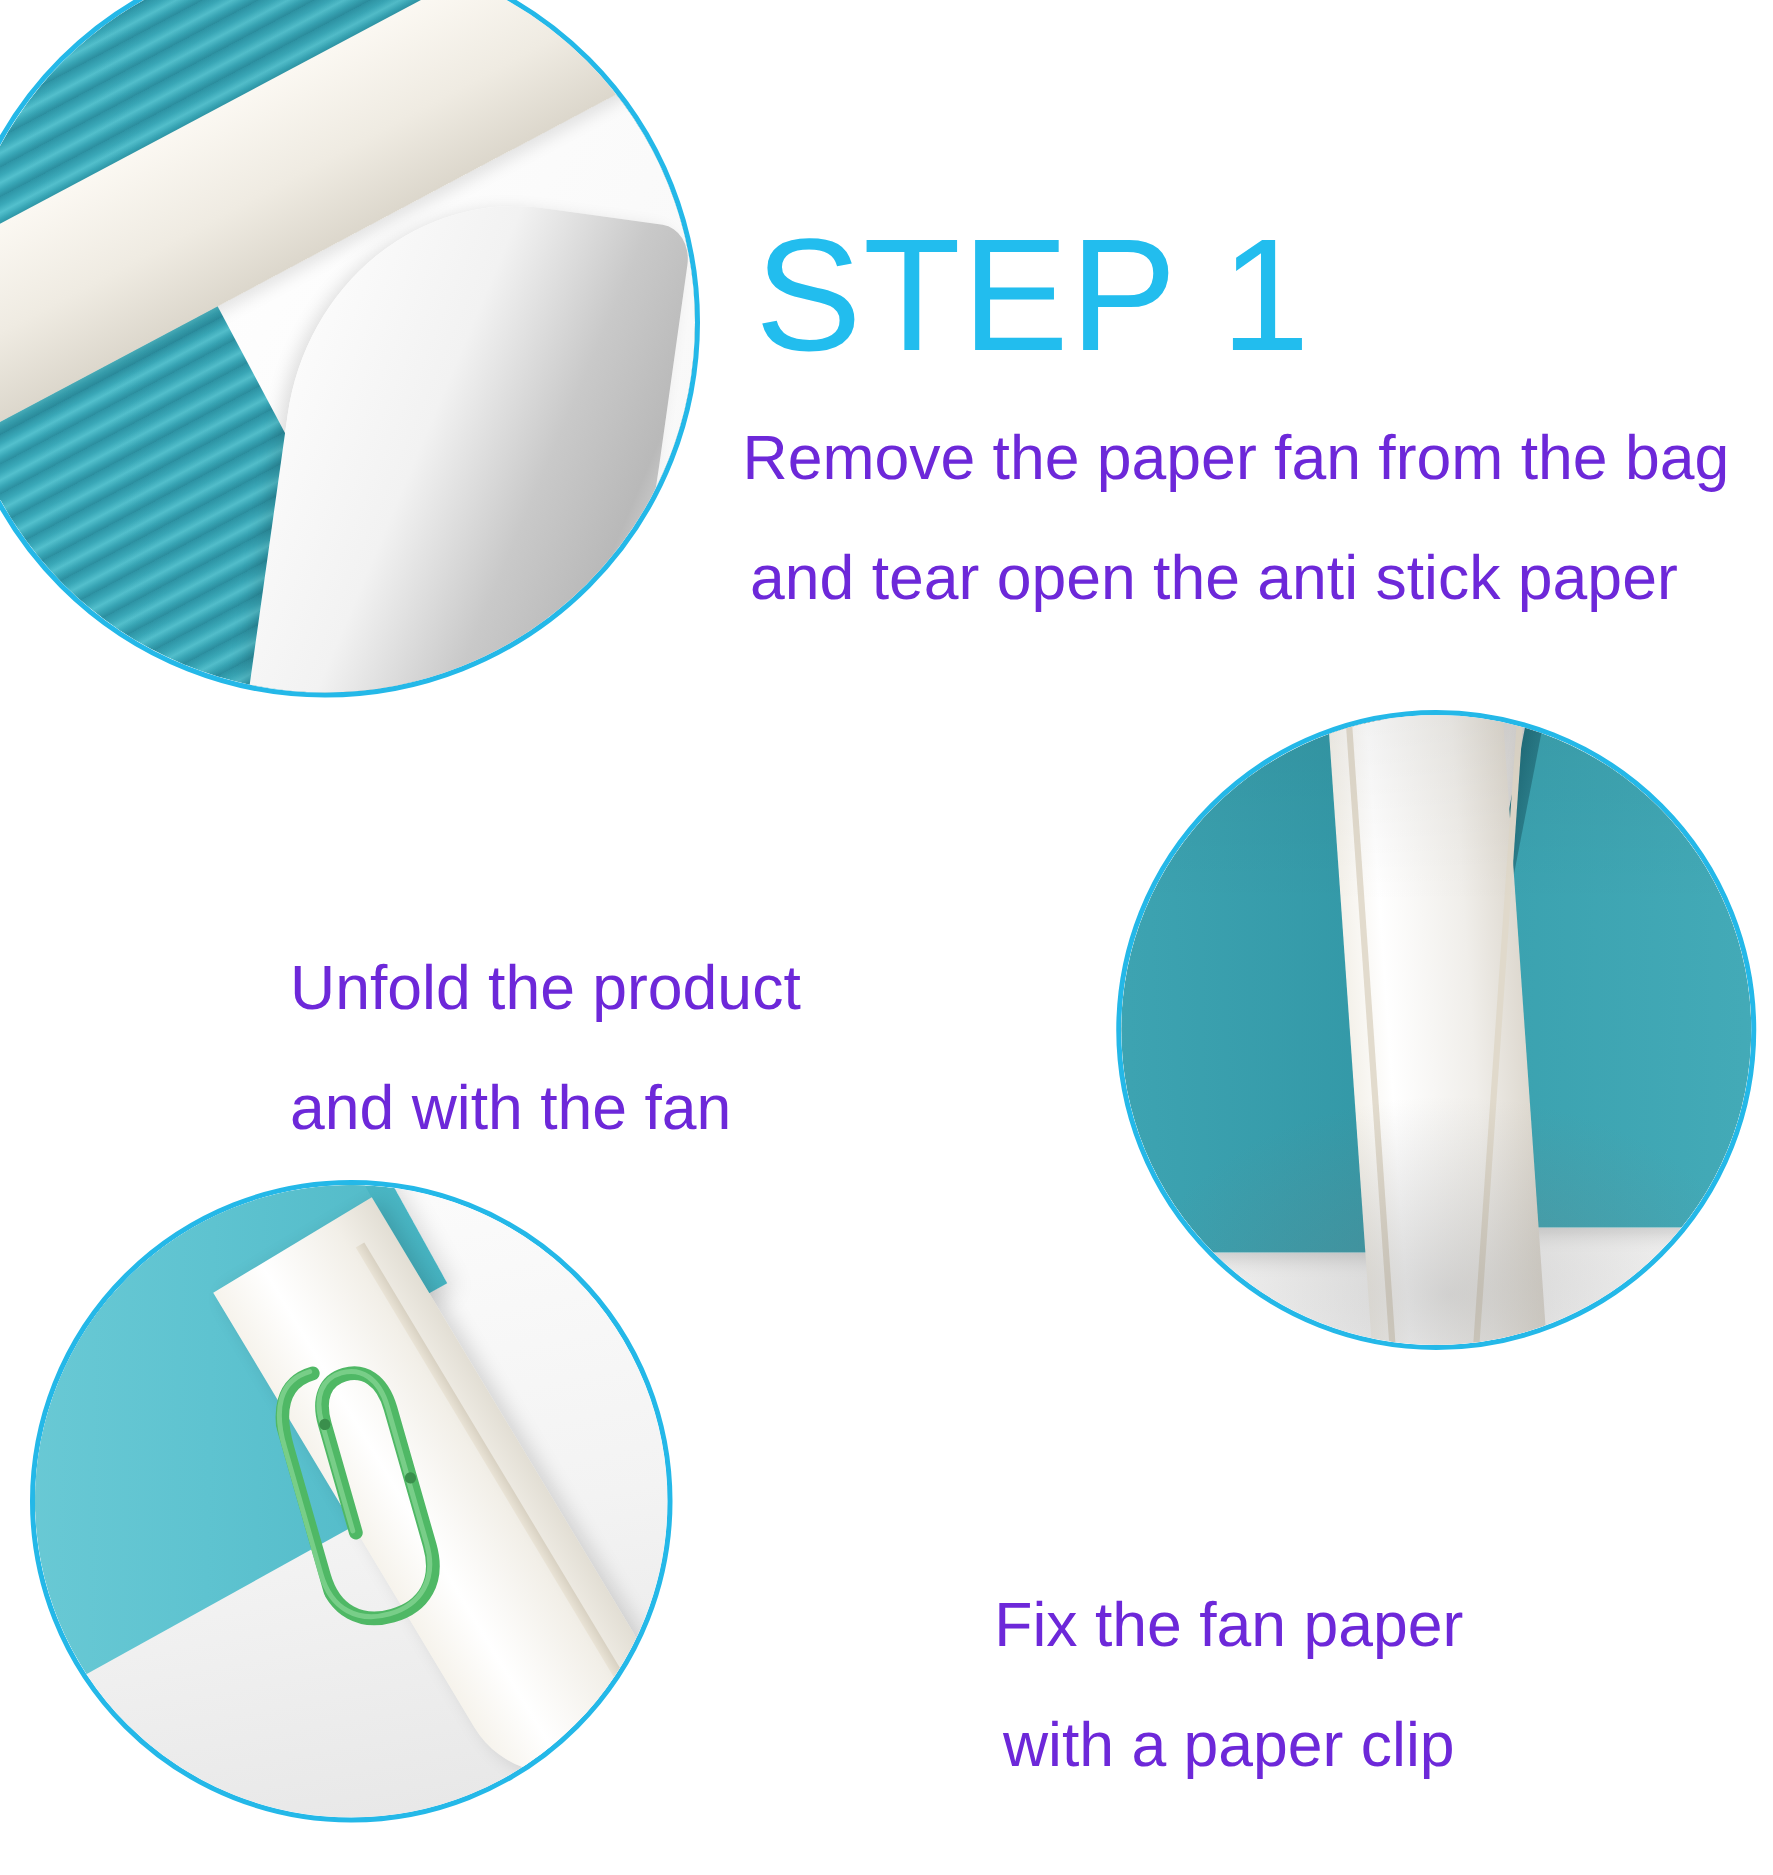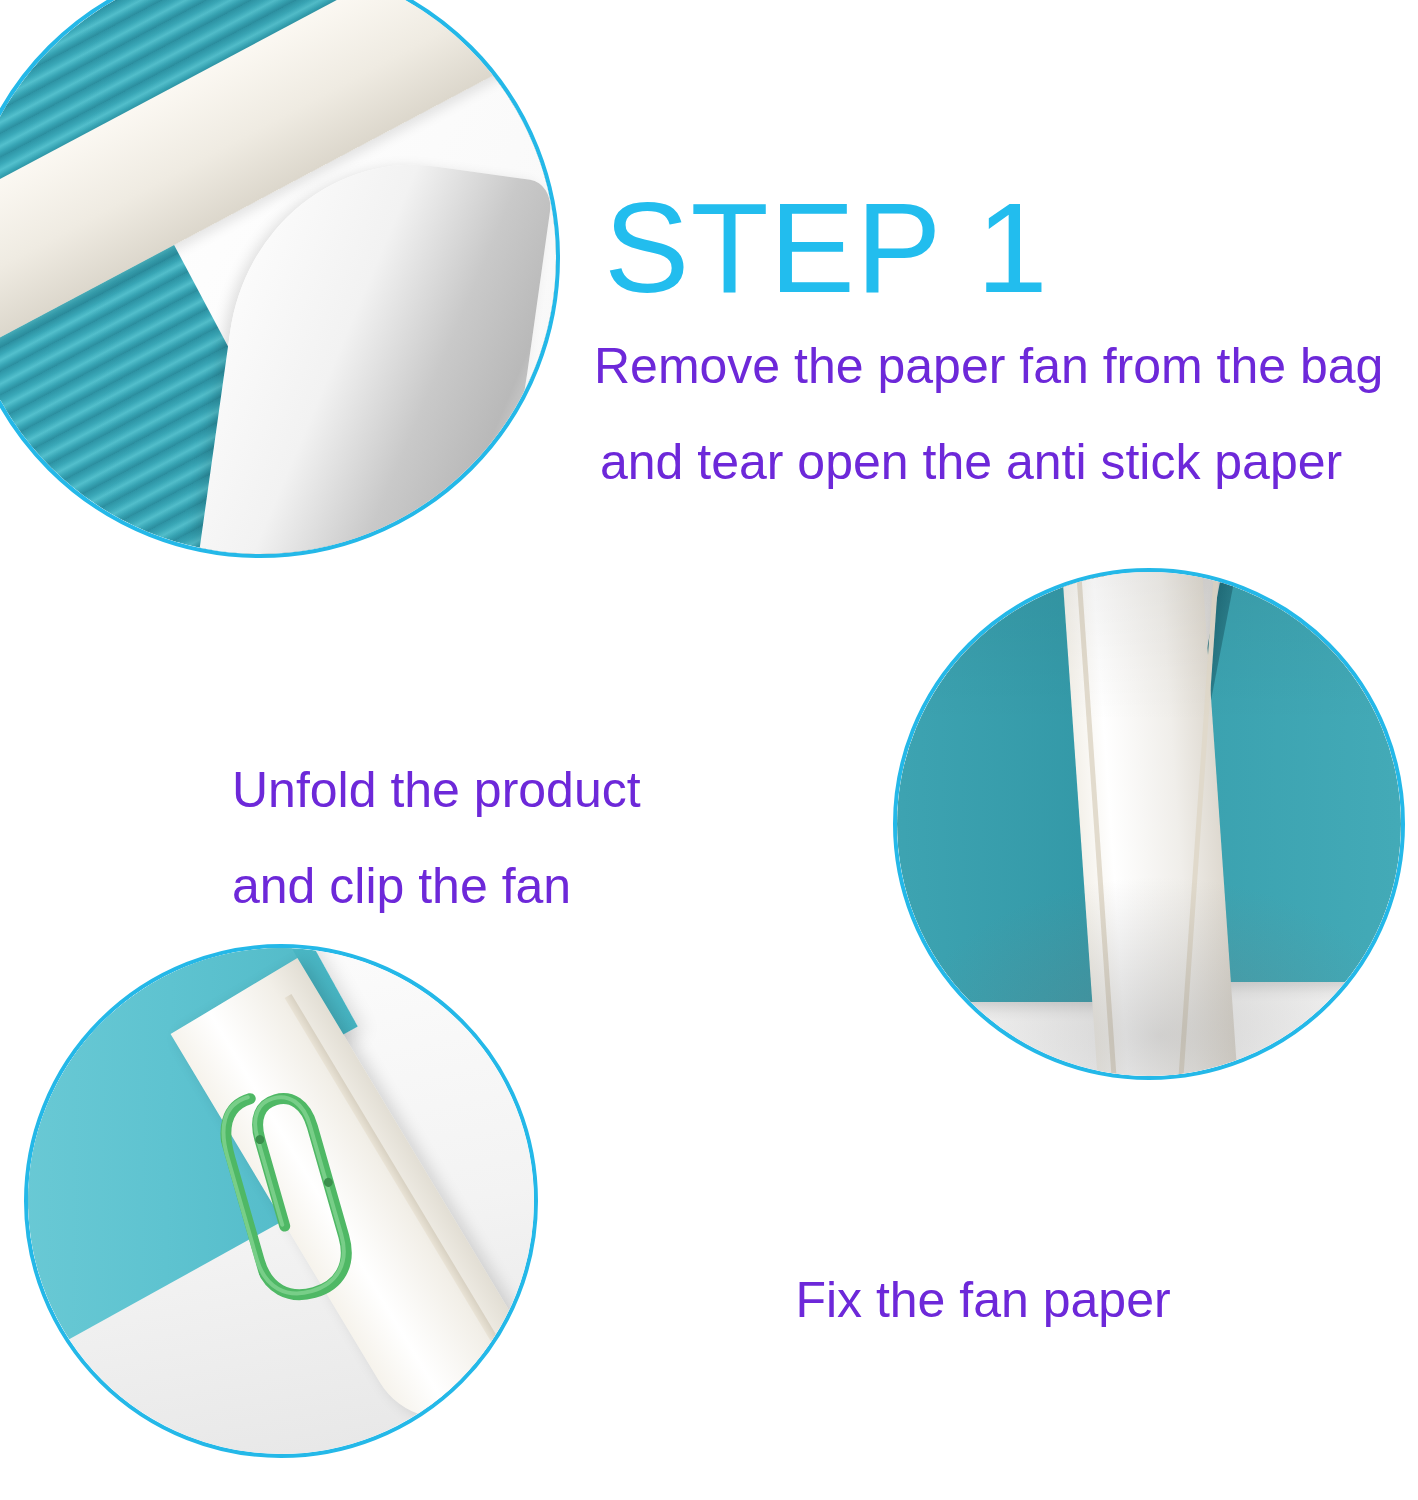--- a/index.html
+++ b/index.html
@@ -217,21 +217,21 @@
   .step-body {
     position: absolute;
     color: #6d28d9;
     font-weight: 400;
     font-size: 50px;
     line-height: 96px;
     white-space: nowrap;
   }
   .step-body .line { display: block; }
 
-  #title-1 { left: 604px; top: 184px; }
+  #title-1 { left: 604px; top: 173px; }
   #body-1  { left: 594px; top: 318px; }
   #body-1 .line:nth-child(2) { margin-left: 6px; }
 
   #title-2 { left: 108px; top: 592px; }
   #body-2  { left: 232px; top: 742px; text-align: left; width: 520px; }
 
   #title-3 { left: 640px; top: 1098px; }
   #body-3  { left: 768px; top: 1252px; text-align: center; width: 430px; }
 </style>
 </head>
@@ -250,21 +250,21 @@
   </div>
 
   <div class="step-title" id="title-1">STEP 1</div>
   <div class="step-body" id="body-1">
     <span class="line">Remove the paper fan from the bag</span>
     <span class="line">and tear open the anti stick paper</span>
   </div>
 
   <div class="step-body" id="body-2">
     <span class="line">Unfold the product</span>
-    <span class="line">and clip the fan</span>
+    <span class="line">and with the fan</span>
   </div>
 
   <div class="photo-circle" id="circle-2">
     <div class="inner">
       <div id="c2-bg"></div>
       <div id="c2-left"></div>
       <div id="c2-left-edge"></div>
       <div id="c2-right"></div>
       <div id="c2-right-edge"></div>
       <div id="c2-channel"></div>
@@ -291,15 +291,16 @@
                    C48 26 38 38 38 60 L38 150" fill="none" stroke="#86d694" stroke-width="4" stroke-linecap="round" transform="translate(-2,-2)" opacity=".75"></path>
           <circle cx="38" cy="60" r="4.5" fill="#3a8f4c"></circle>
           <circle cx="92" cy="120" r="4.5" fill="#3a8f4c"></circle>
         </svg>
       </div>
     </div>
   </div>
 
   <div class="step-body" id="body-3">
     <span class="line">Fix the fan paper</span>
+    <span class="line">with a paper clip</span>
   </div>
 
 </div>
 
 </body></html>

